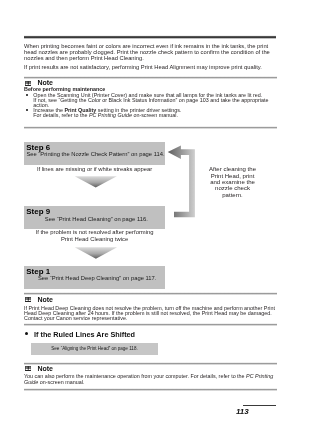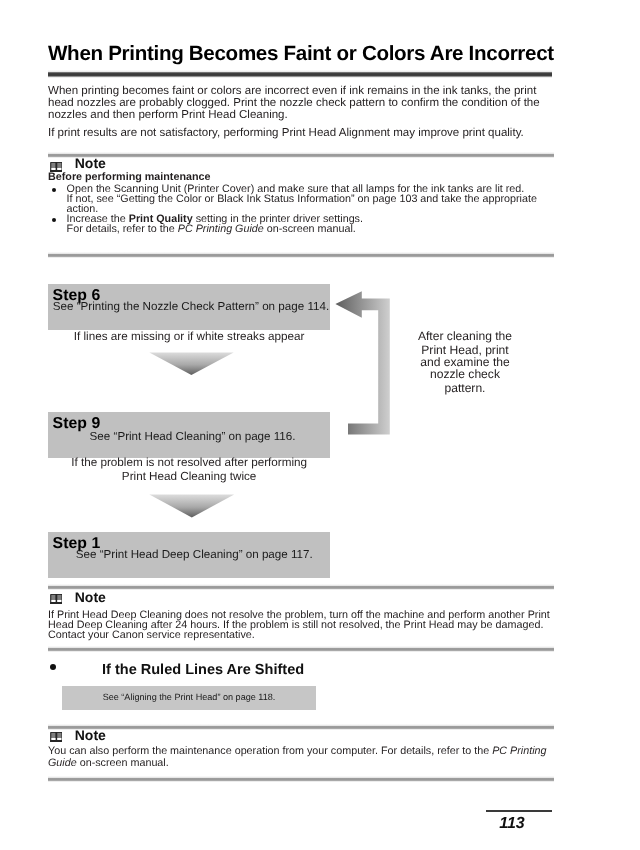--- a/index.html
+++ b/index.html
@@ -44,28 +44,27 @@
 
   
   .refbox{position:absolute;background:#c6c6c6;}
   .reftext{position:absolute;font-size:4.55px;color:#1a1a1a;text-align:center;}
 
   
   .sec-head{position:absolute;font-size:7.27px;font-weight:bold;color:#111;white-space:nowrap;}
 
   
   .pagerule{position:absolute;height:0.9px;background:#3a3a3a;}
-  .pagenum{position:absolute;font-size:8px;font-weight:bold;color:#111;text-align:center;font-style:italic;}
+  .pagenum{position:absolute;font-size:8px;font-weight:bold;color:#111;text-align:left;font-style:italic;}
 </style>
 </head>
 <body>
 
 <div class="page">
 
-  <div class="title">When Printing Becomes Faint or Colors Are Incorrect</div>
   <div class="title-rule"></div>
 
   <div class="para" style="left:24px;top:42.6px;">
     <div>When printing becomes faint or colors are incorrect even if ink remains in the ink tanks, the print</div>
     <div>head nozzles are probably clogged. Print the nozzle check pattern to confirm the condition of the</div>
     <div>nozzles and then perform Print Head Cleaning.</div>
   </div>
   <div class="para" style="left:24px;top:64.2px;">If print results are not satisfactory, performing Print Head Alignment may improve print quality.</div>
 
   <div class="hr" style="left:24px;top:75.8px;width:253px;"></div>
@@ -149,21 +148,21 @@
       </svg>
     </span>
     <span class="note-label">Note</span>
   </div>
   <div class="note-line" style="left:24px;top:305.5px;">If Print Head Deep Cleaning does not resolve the problem, turn off the machine and perform another Print</div>
   <div class="note-line" style="left:24px;top:310.6px;">Head Deep Cleaning after 24 hours. If the problem is still not resolved, the Print Head may be damaged.</div>
   <div class="note-line" style="left:24px;top:315.7px;">Contact your Canon service representative.</div>
   <div class="hr" style="left:24px;top:322.8px;width:253px;"></div>
 
   <span class="bullet" style="left:24.6px;top:331.9px;width:3.3px;height:3.3px;"></span>
-  <div class="sec-head" style="left:51px;top:329.6px;">If the Ruled Lines Are Shifted</div>
+  <div class="sec-head" style="left:34px;top:329.6px;">If the Ruled Lines Are Shifted</div>
   <div class="refbox" style="left:31px;top:343px;width:127px;height:11.5px;"></div>
   <div class="reftext" style="left:31px;top:346px;width:127px;">See “Aligning the Print Head” on page 118.</div>
 
   <div class="hr" style="left:24px;top:362px;width:253px;"></div>
   <div class="note-head" style="left:24.6px;top:365.6px;">
     <span>
       <svg class="book-icon" viewBox="0 0 26 22" xmlns="http://www.w3.org/2000/svg">
         <rect x="0" y="0" width="26" height="22" rx="1.4" fill="#262626"></rect>
         <rect x="2.4" y="1.8" width="9" height="11.4" fill="#7e7e7e"></rect>
         <rect x="14.6" y="1.8" width="9" height="11.4" fill="#7e7e7e"></rect>

